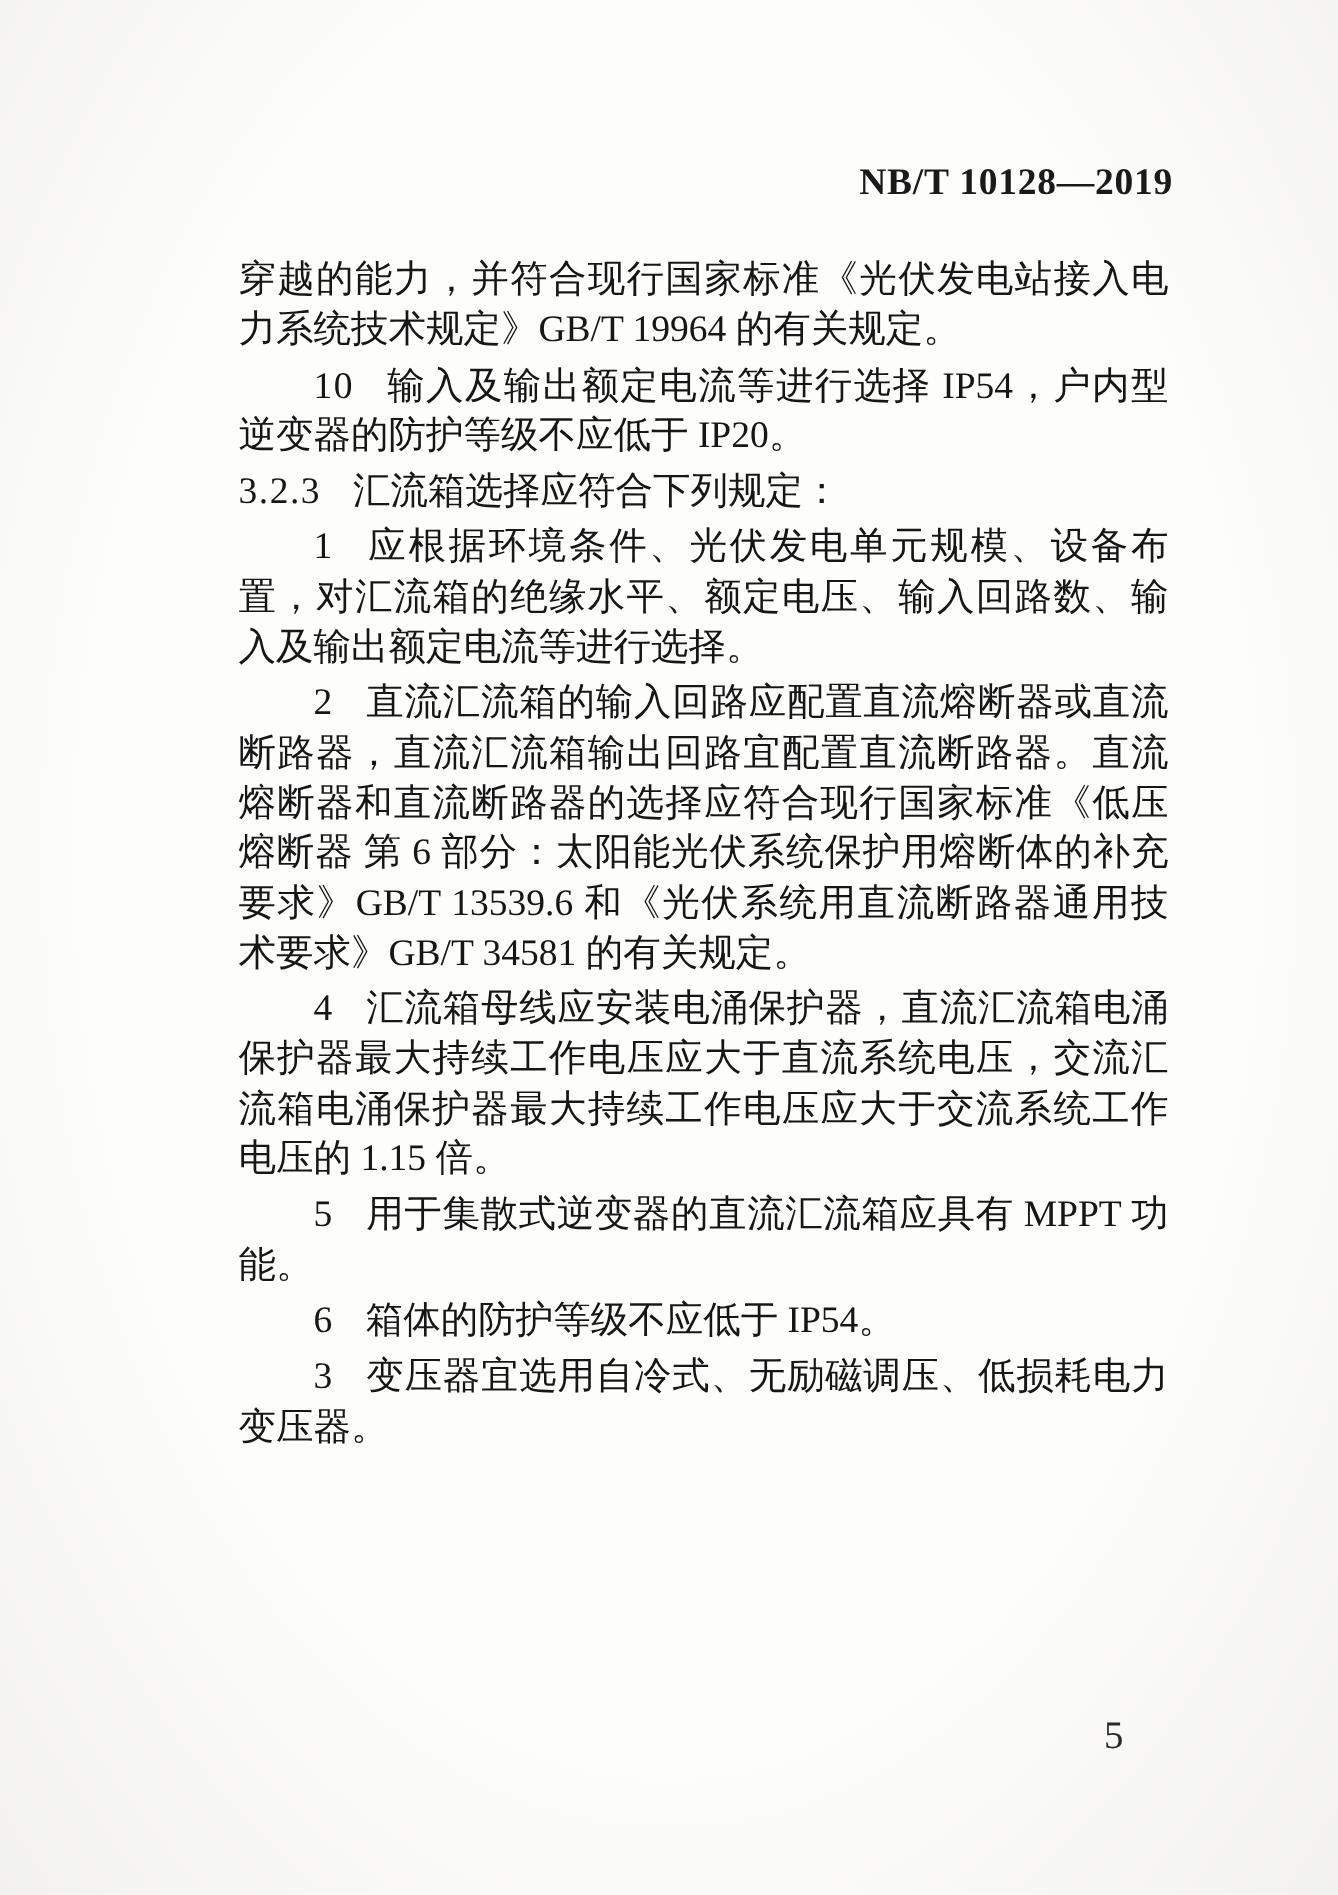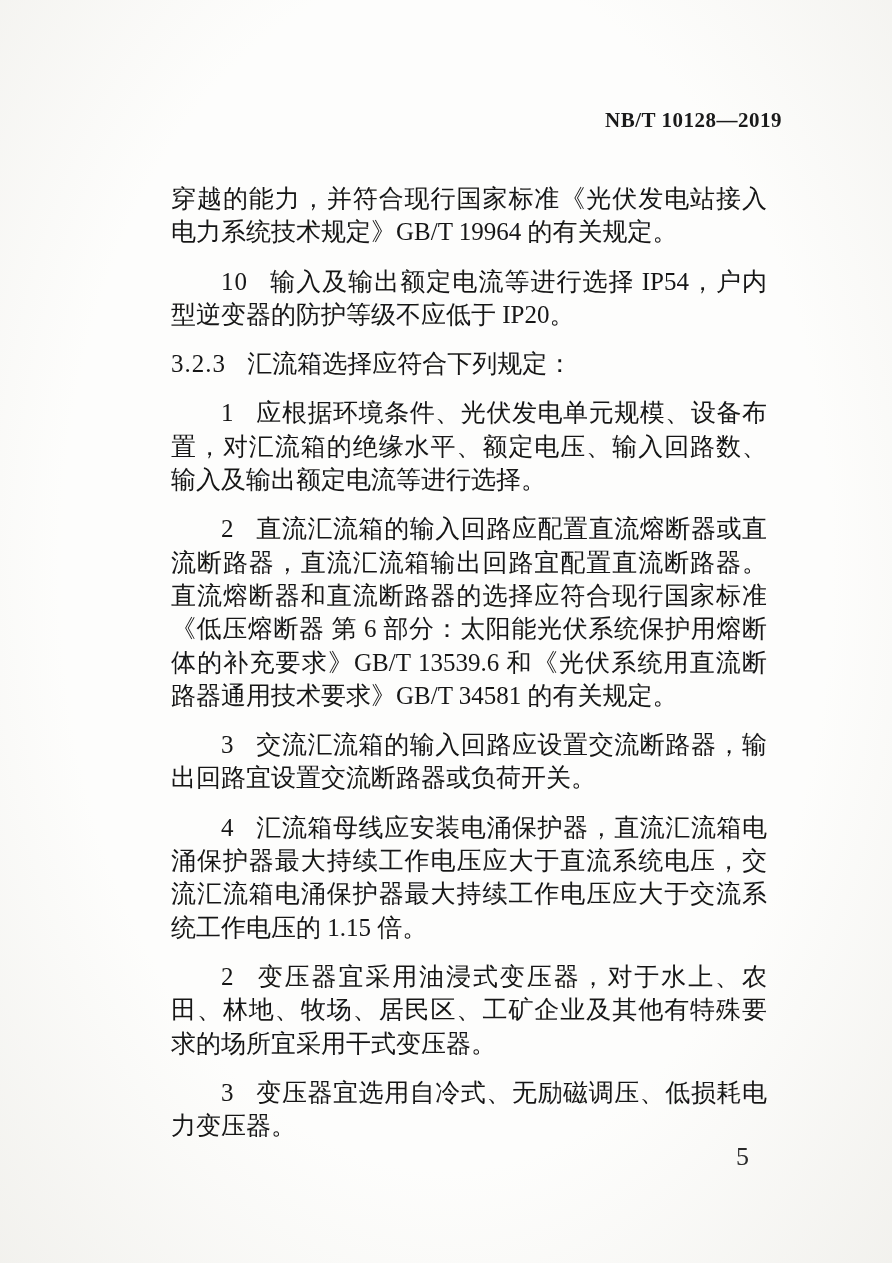--- a/index.html
+++ b/index.html
@@ -20,38 +20,38 @@
     inset: 0;
     
     background:
       radial-gradient(ellipse at 50% 45%, rgba(255,255,255,0.6) 60%, rgba(225,223,218,0.35) 100%),
       #fbfbf8;
   }
   .page-header {
     position: absolute;
     top: 108px;
     right: 110px;
-    font-size: 21px;
+    font-size: 25px;
     font-weight: 700;
     letter-spacing: 0.5px;
     white-space: nowrap;
   }
   .content {
     position: absolute;
     top: 166px;
     left: 155px;
     width: 628px;
     font-size: 25px;
     line-height: 33.3px;
     text-align: justify;
     text-justify: inter-ideograph;
     color: #161616;
   }
   .para {
-    margin: 16px;
+    margin: 4px;
     padding: 0;
   }
   .para.item {
     text-indent: 2em;
   }
   .para.continuation,
   .para.section {
     text-indent: 0;
   }
   .num {
@@ -72,20 +72,20 @@
 
 <div class="page">
   <div class="page-header">NB/T 10128—2019</div>
 
   <div class="content" id="content">
       <p class="para continuation"><span>穿越的能力，并符合现行国家标准《光伏发电站接入电力系统技术规定》GB/T 19964 的有关规定。</span></p>
       <p class="para item"><span class="num">10</span><span>输入及输出额定电流等进行选择 IP54，户内型逆变器的防护等级不应低于 IP20。</span></p>
       <p class="para section"><span class="num">3.2.3</span><span>汇流箱选择应符合下列规定：</span></p>
       <p class="para item"><span class="num">1</span><span>应根据环境条件、光伏发电单元规模、设备布置，对汇流箱的绝缘水平、额定电压、输入回路数、输入及输出额定电流等进行选择。</span></p>
       <p class="para item"><span class="num">2</span><span>直流汇流箱的输入回路应配置直流熔断器或直流断路器，直流汇流箱输出回路宜配置直流断路器。直流熔断器和直流断路器的选择应符合现行国家标准《低压熔断器 第 6 部分：太阳能光伏系统保护用熔断体的补充要求》GB/T 13539.6 和《光伏系统用直流断路器通用技术要求》GB/T 34581 的有关规定。</span></p>
-      <p class="para item"><span class="num">3</span><span>交流汇流箱的输入回路应设置交流断路器，输出回路宜设置交流断路器或负荷开关。</span></p>
       <p class="para item"><span class="num">4</span><span>汇流箱母线应安装电涌保护器，直流汇流箱电涌保护器最大持续工作电压应大于直流系统电压，交流汇流箱电涌保护器最大持续工作电压应大于交流系统工作电压的 1.15 倍。</span></p>
-      <p class="para item"><span class="num">2</span><span>变压器宜采用油浸式变压器，对于水上、农田、林地、牧场、居民区、工矿企业及其他有特殊要求的场所宜采用干式变压器。</span></p>
+      <p class="para item"><span class="num">5</span><span>用于集散式逆变器的直流汇流箱应具有 MPPT 功能。</span></p>
+      <p class="para item"><span class="num">6</span><span>箱体的防护等级不应低于 IP54。</span></p>
       <p class="para item"><span class="num">3</span><span>变压器宜选用自冷式、无励磁调压、低损耗电力变压器。</span></p>
     </div>
 
   <div class="page-number">5</div>
 </div>
 
 </body></html>

